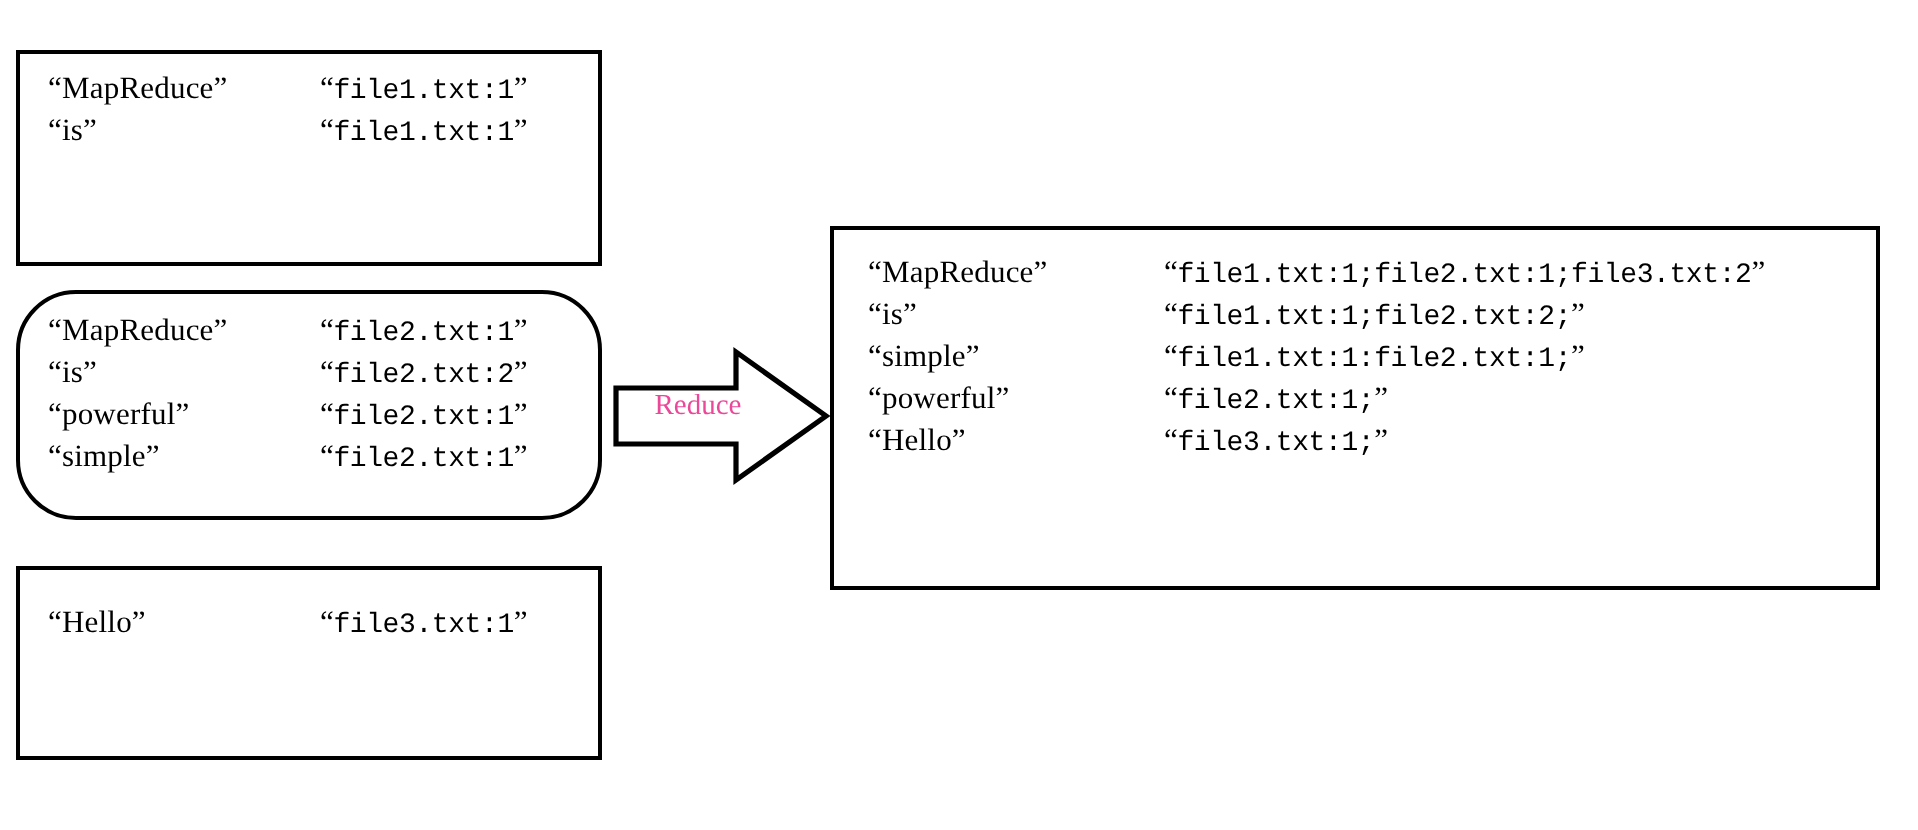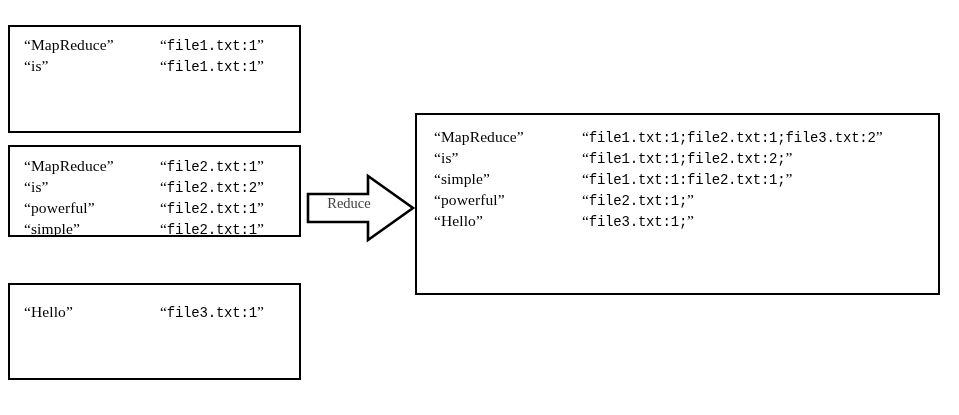--- a/index.html
+++ b/index.html
@@ -56,21 +56,21 @@
   }
 
   
   .in-box .key { width: 136px; }
   .out-box .key { width: 148px; }
 
   
   #box-map1 { left: 8px;  top: 25px;  width: 293px; height: 108px; }
   #box-map1 .rows { top: 7px; }
 
-  #box-map2 { left: 8px;  top: 145px; width: 293px; height: 92px; }
+  #box-map2 { left: 8px;  top: 145px; width: 293px; height: 115px; border-radius: 30px; }
   #box-map2 .rows { top: 8px; }
 
   #box-map3 { left: 8px;  top: 283px; width: 293px; height: 97px; }
   #box-map3 .rows { top: 16px; }
 
   #box-out  { left: 415px; top: 113px; width: 525px; height: 182px; }
   #box-out .rows { left: 17px; top: 11px; }
 
   
   #reduce-arrow {
@@ -82,21 +82,21 @@
   }
   #reduce-arrow svg { display: block; }
   #reduce-label {
     position: absolute;
     left: 312px;
     top: 193px;
     width: 74px;
     text-align: center;
     font-family: "Liberation Serif", serif;
     font-size: 14.5px;
-    color: #404040;
+    color: #ec4899;
     line-height: 20px;
   }
 </style>
 </head>
 <body>
 
 <div id="canvas">
 
   <div class="box in-box" id="box-map1">
     <div class="rows">

